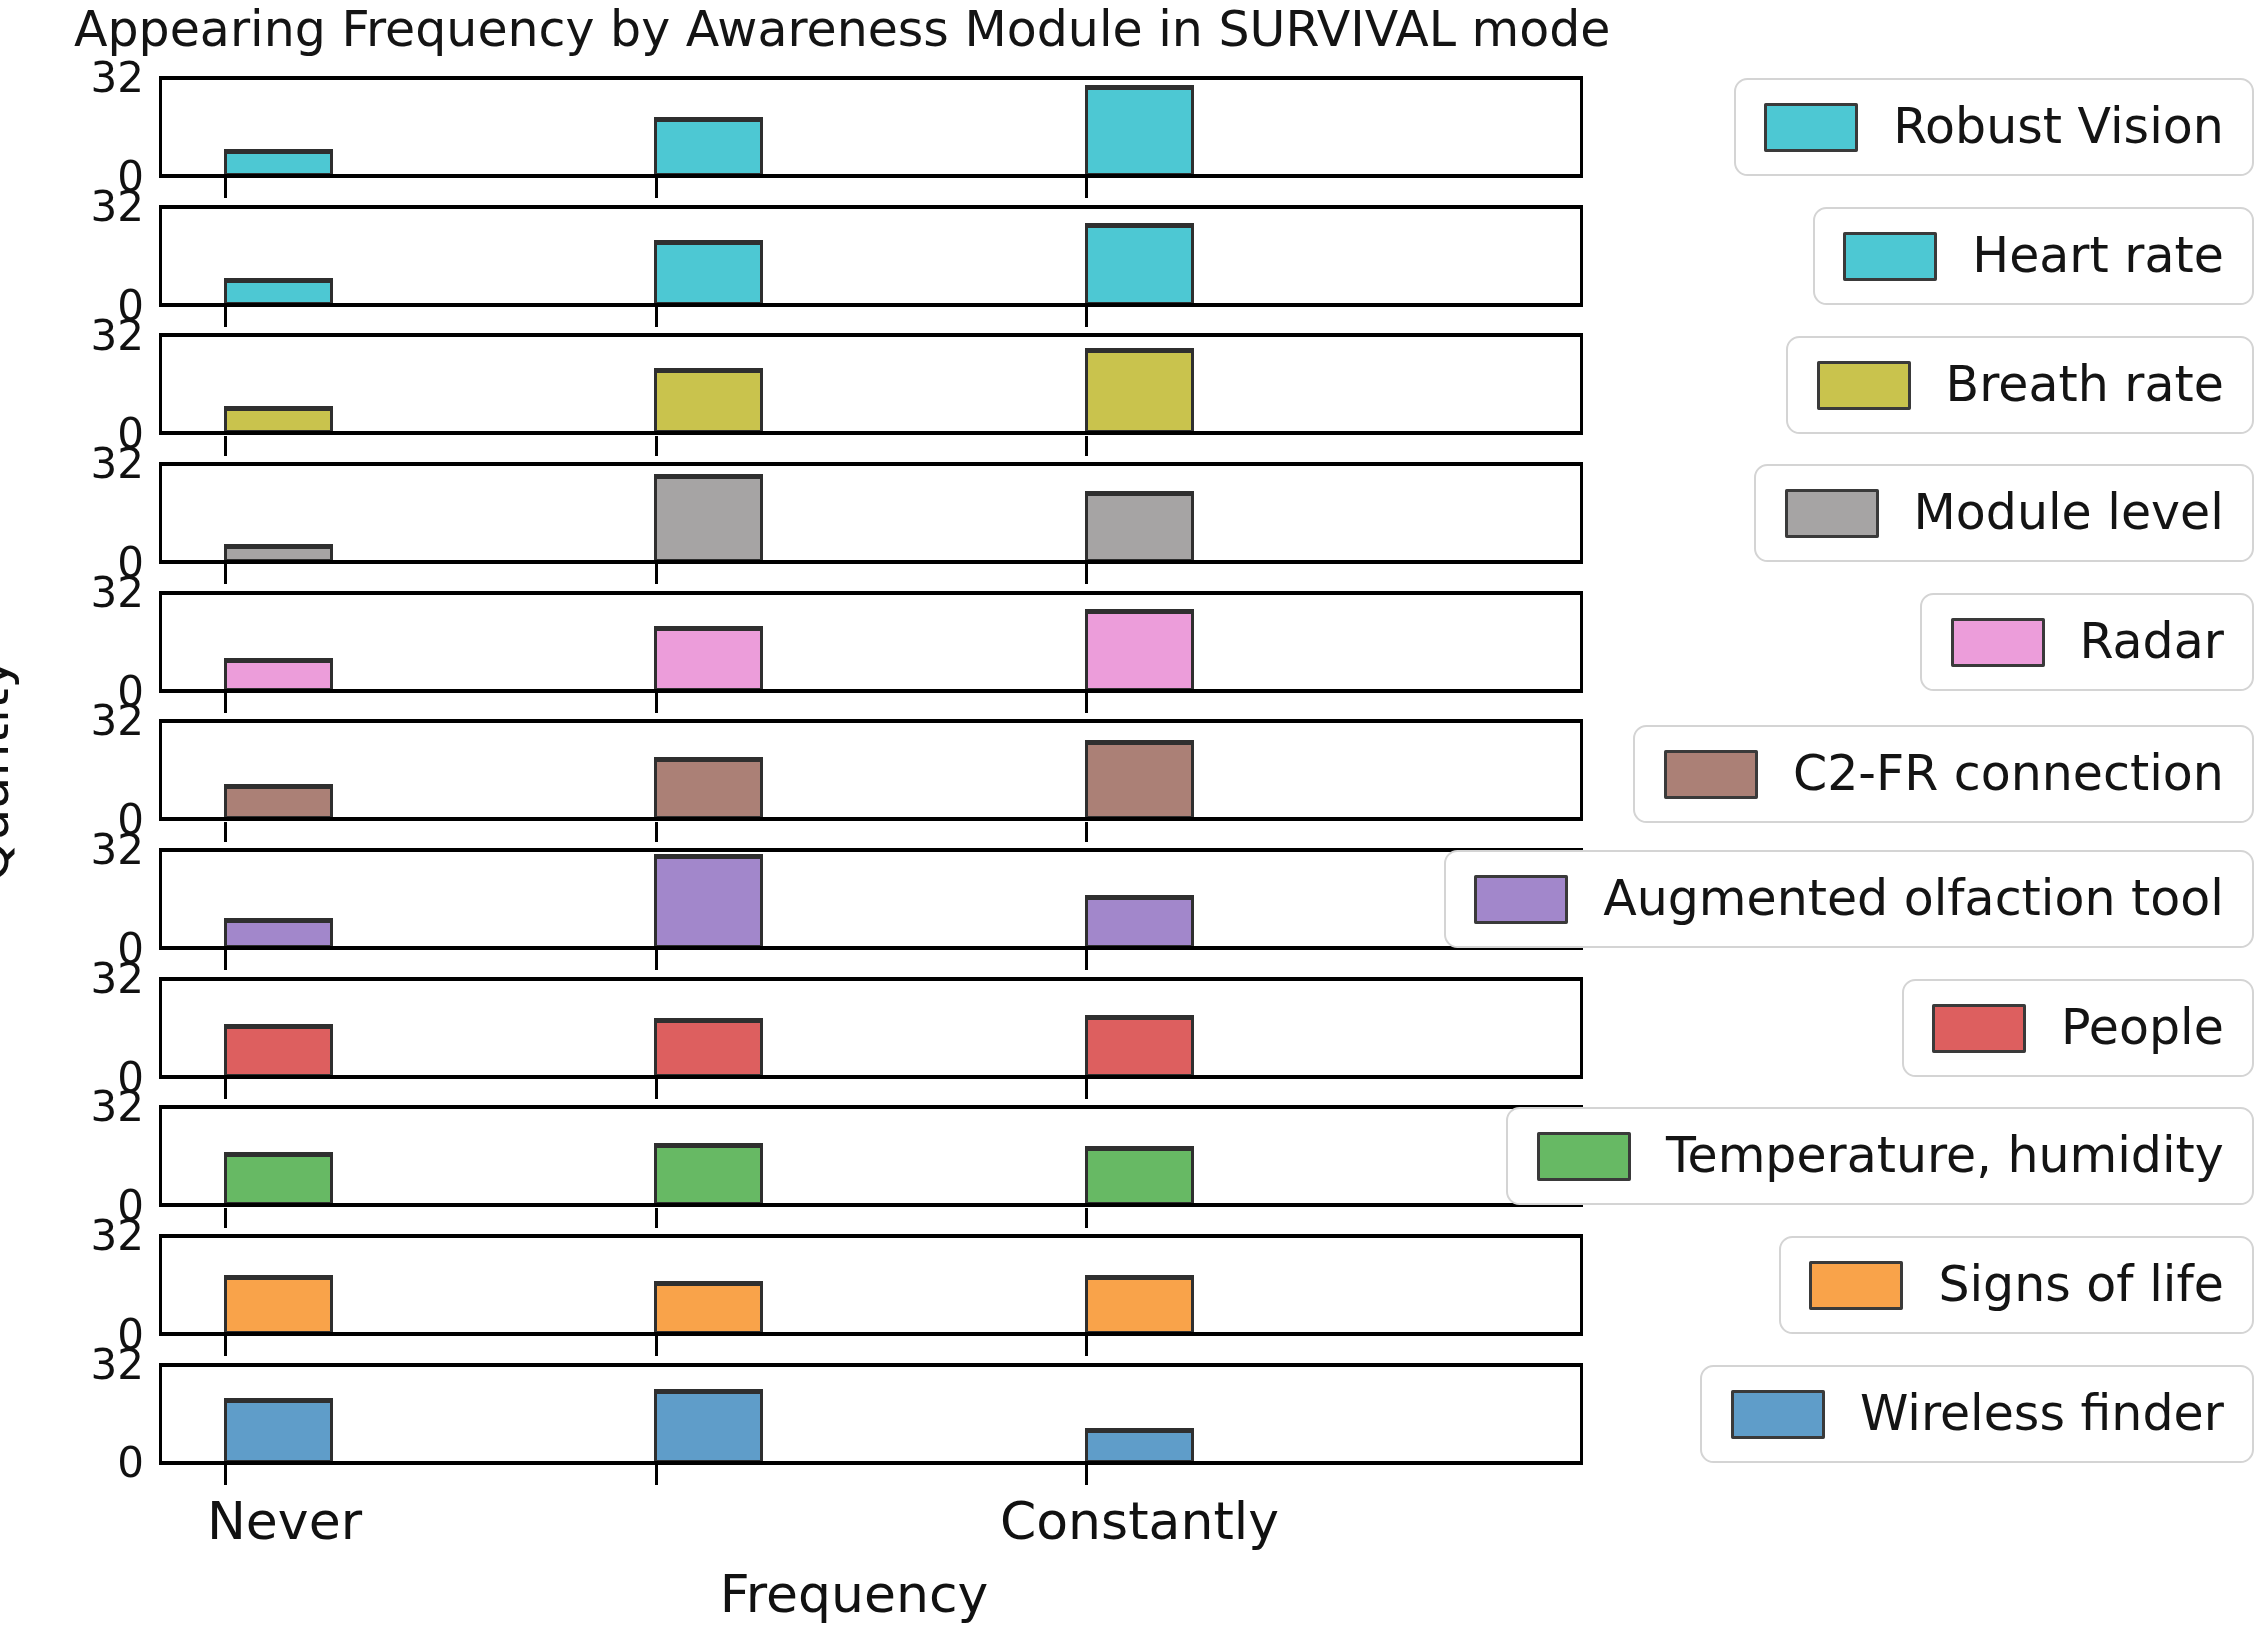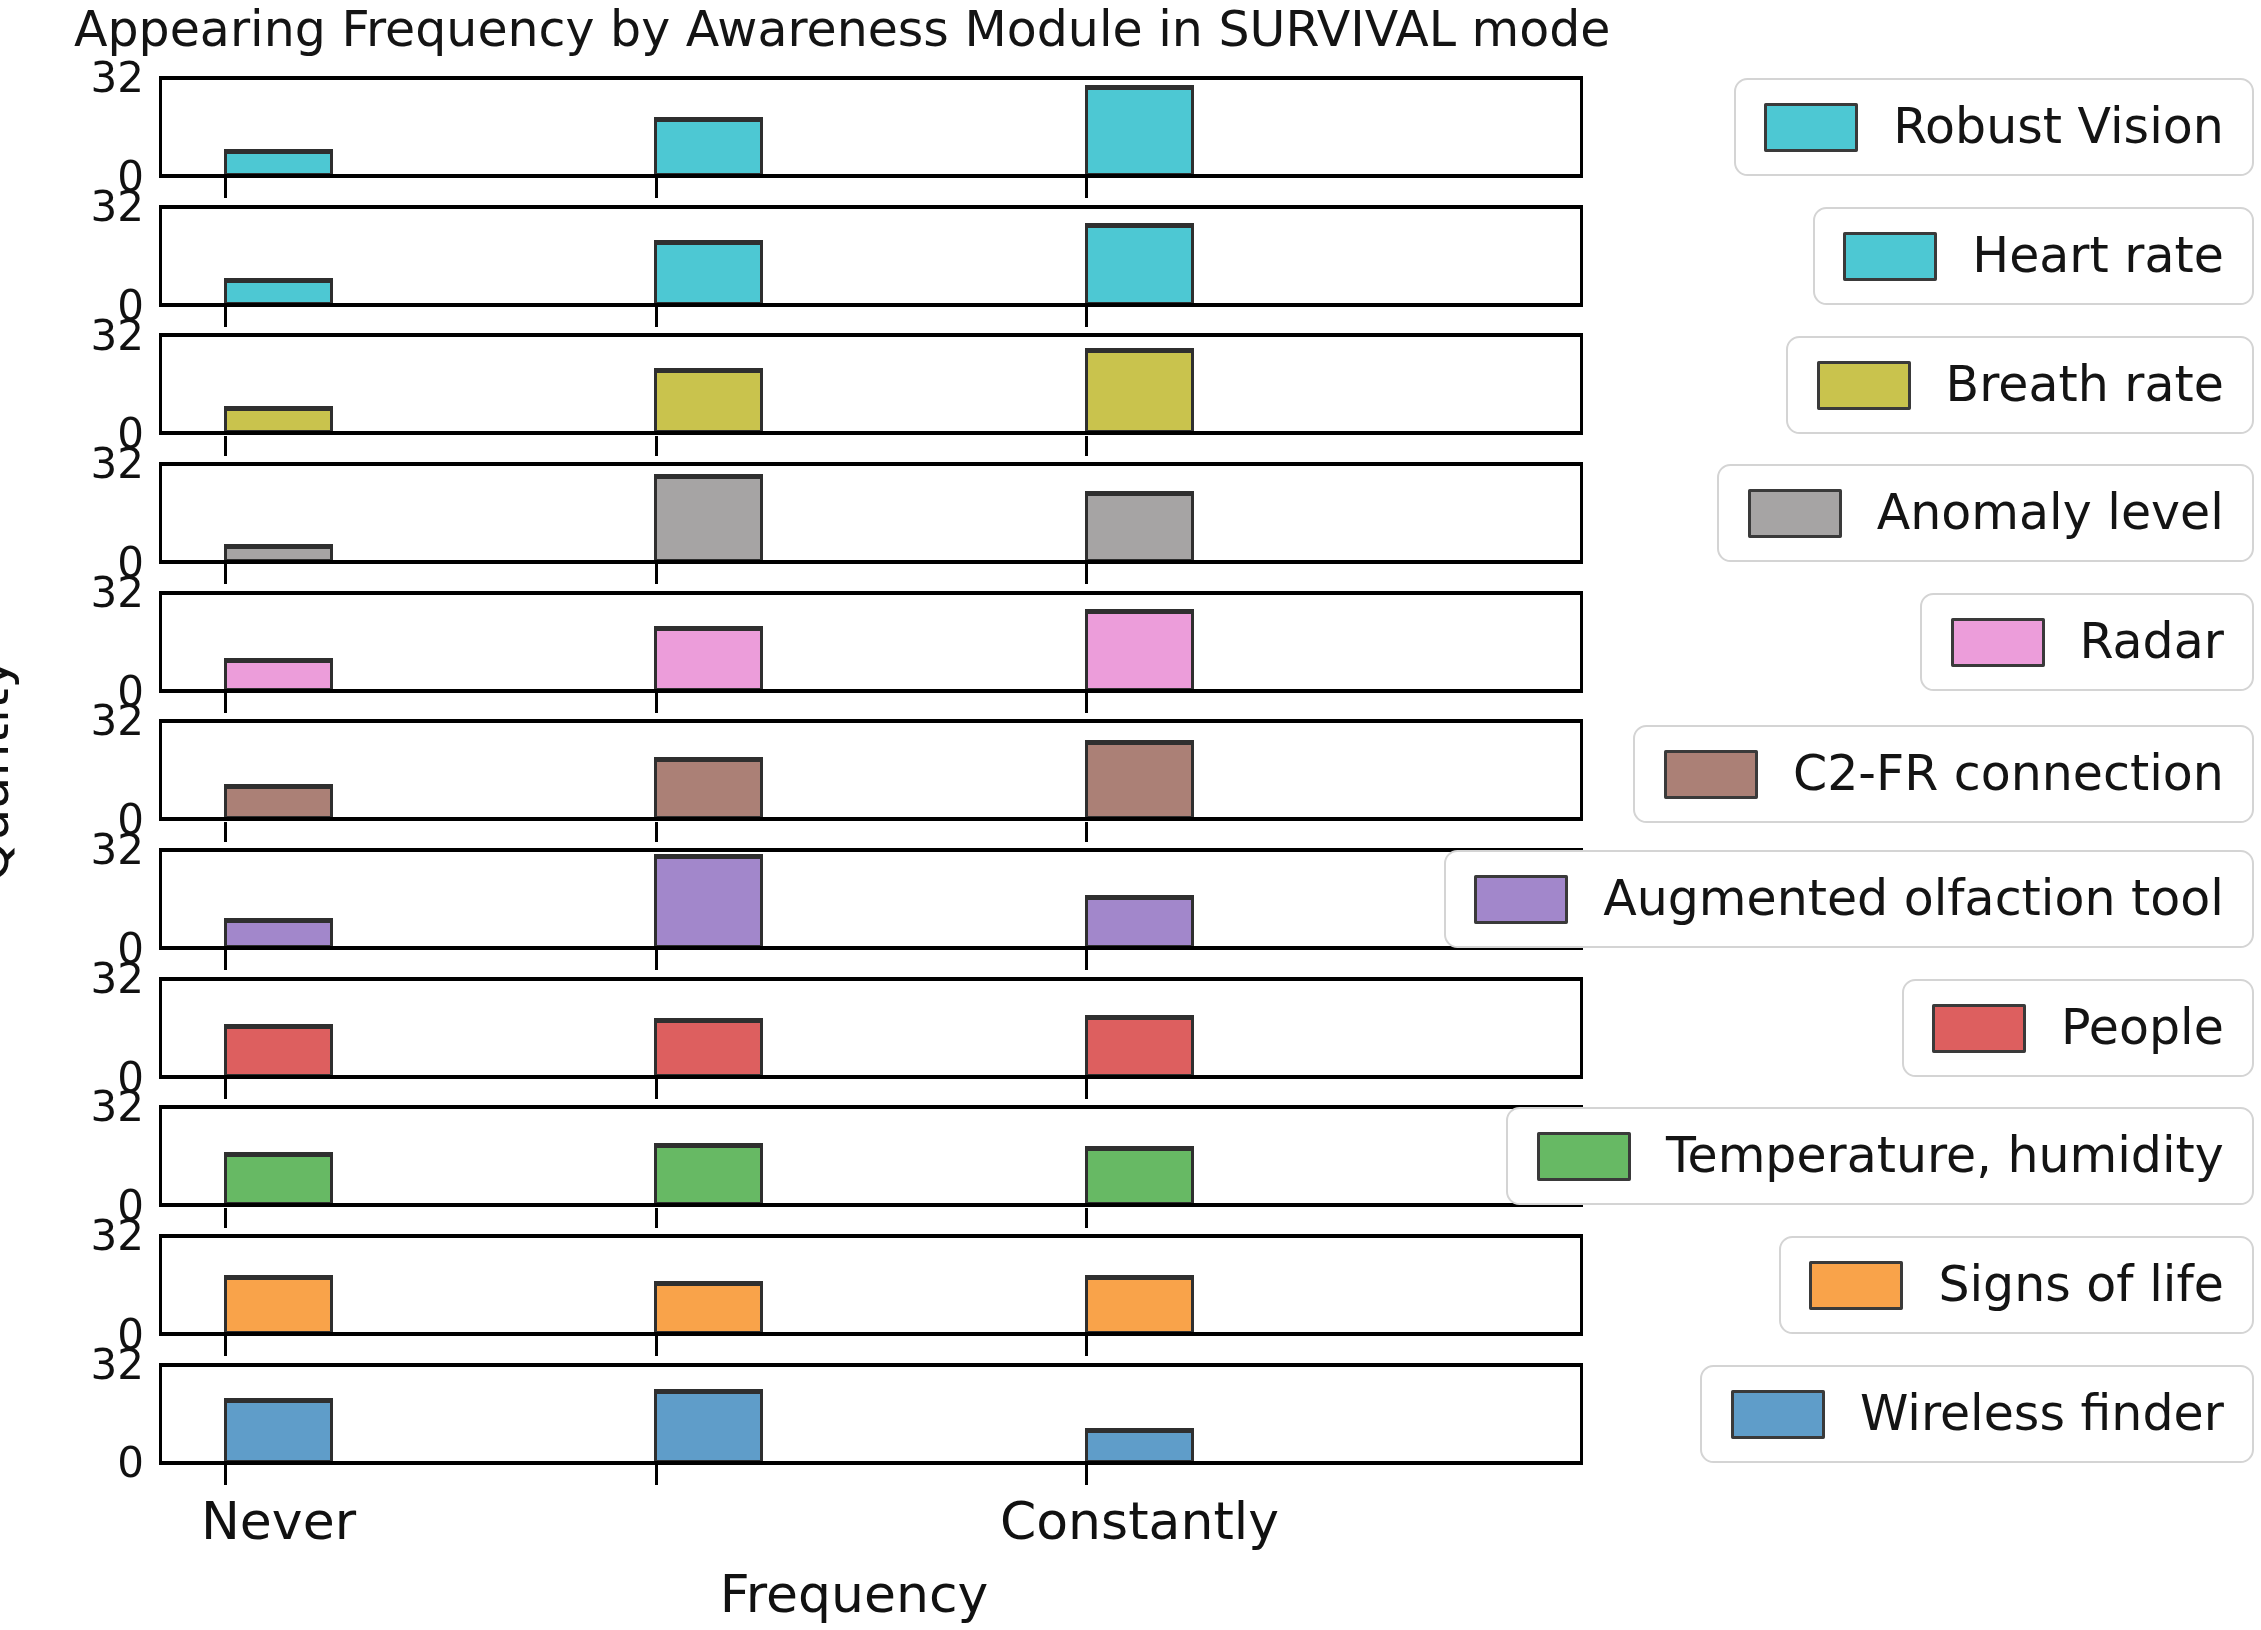--- a/index.html
+++ b/index.html
@@ -164,21 +164,21 @@
     <div class="ytick-label" style="left: 69px; top: 313px;">32</div>
     <div class="ytick-label" style="left: 69px; top: 411px;">0</div>
     <div class="legend-box" style="top: 385px;">
       <span class="legend-swatch" style="background: rgb(201, 195, 77);"></span>
       <span class="legend-label">Breath rate</span>
     </div>
     <div class="ytick-label" style="left: 69px; top: 441px;">32</div>
     <div class="ytick-label" style="left: 69px; top: 540px;">0</div>
     <div class="legend-box" style="top: 513px;">
       <span class="legend-swatch" style="background: rgb(166, 164, 164);"></span>
-      <span class="legend-label">Anomaly level</span>
+      <span class="legend-label">Module level</span>
     </div>
     <div class="ytick-label" style="left: 69px; top: 570px;">32</div>
     <div class="ytick-label" style="left: 69px; top: 669px;">0</div>
     <div class="legend-box" style="top: 642px;">
       <span class="legend-swatch" style="background: rgb(236, 157, 218);"></span>
       <span class="legend-label">Radar</span>
     </div>
     <div class="ytick-label" style="left: 69px; top: 698px;">32</div>
     <div class="ytick-label" style="left: 69px; top: 797px;">0</div>
     <div class="legend-box" style="top: 774px; justify-content: center;">
@@ -208,16 +208,16 @@
     <div class="legend-box" style="top: 1285px;">
       <span class="legend-swatch" style="background: rgb(249, 163, 74);"></span>
       <span class="legend-label">Signs of life</span>
     </div>
     <div class="ytick-label" style="left: 69px; top: 1342px;">32</div>
     <div class="ytick-label" style="left: 69px; top: 1440px;">0</div>
     <div class="legend-box" style="top: 1414px;">
       <span class="legend-swatch" style="background: rgb(95, 157, 201);"></span>
       <span class="legend-label">Wireless finder</span>
     </div>
-    <div class="xtick-label" style="left: 19px; top: 1492px;">Never</div>
+    <div class="xtick-label" style="left: 25px; top: 1492px;">Never</div>
     <div class="xtick-label" style="left: 880px; top: 1492px;">Constantly</div>
   </div>
 
 
 </body></html>

